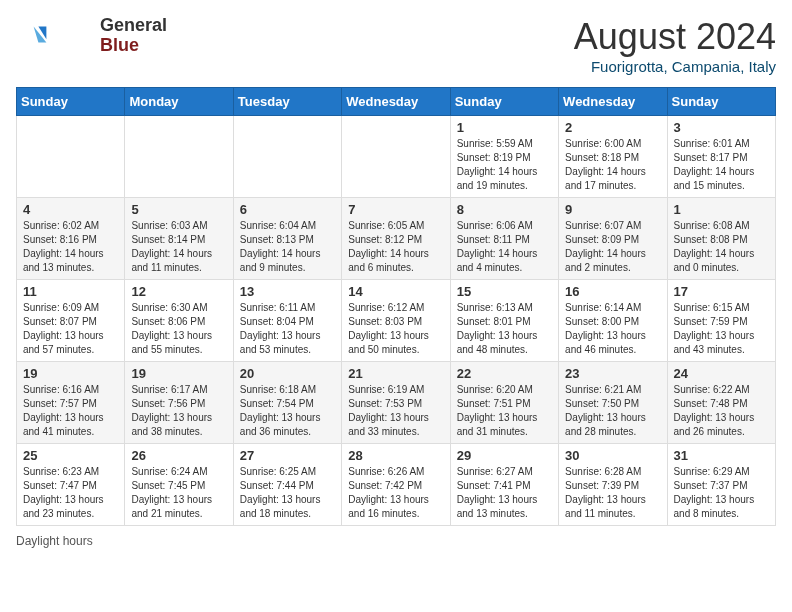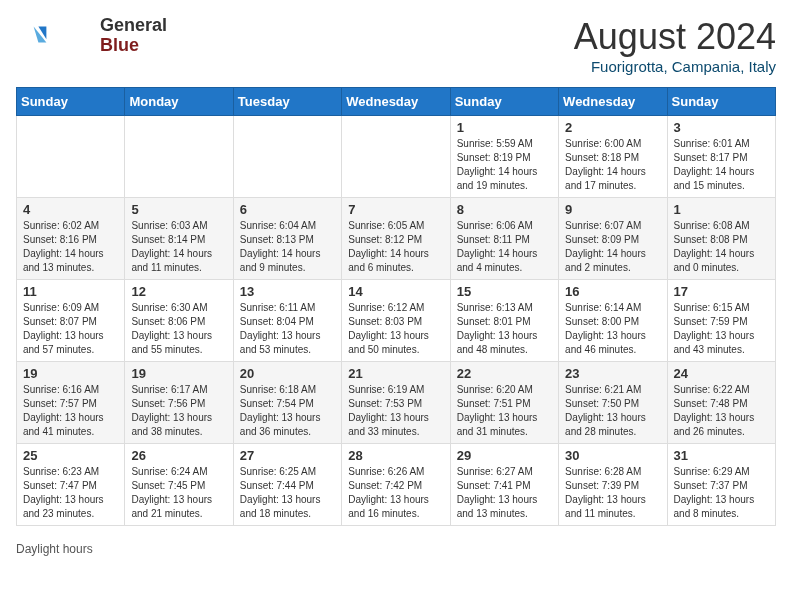--- a/index.html
+++ b/index.html
@@ -81,21 +81,21 @@
     }
     .day-info {
       font-size: 10px;
       line-height: 1.4;
       color: #333;
     }
     .empty-cell {
       background: #fff !important;
     }
     .footer {
-      margin-top: 16px;
+      margin-top: 8px;
       font-size: 12px;
       color: #555;
       text-align: left;
     }
   </style>
 </head>
 <body>
 
 <div class="header">
   <div class="logo">

